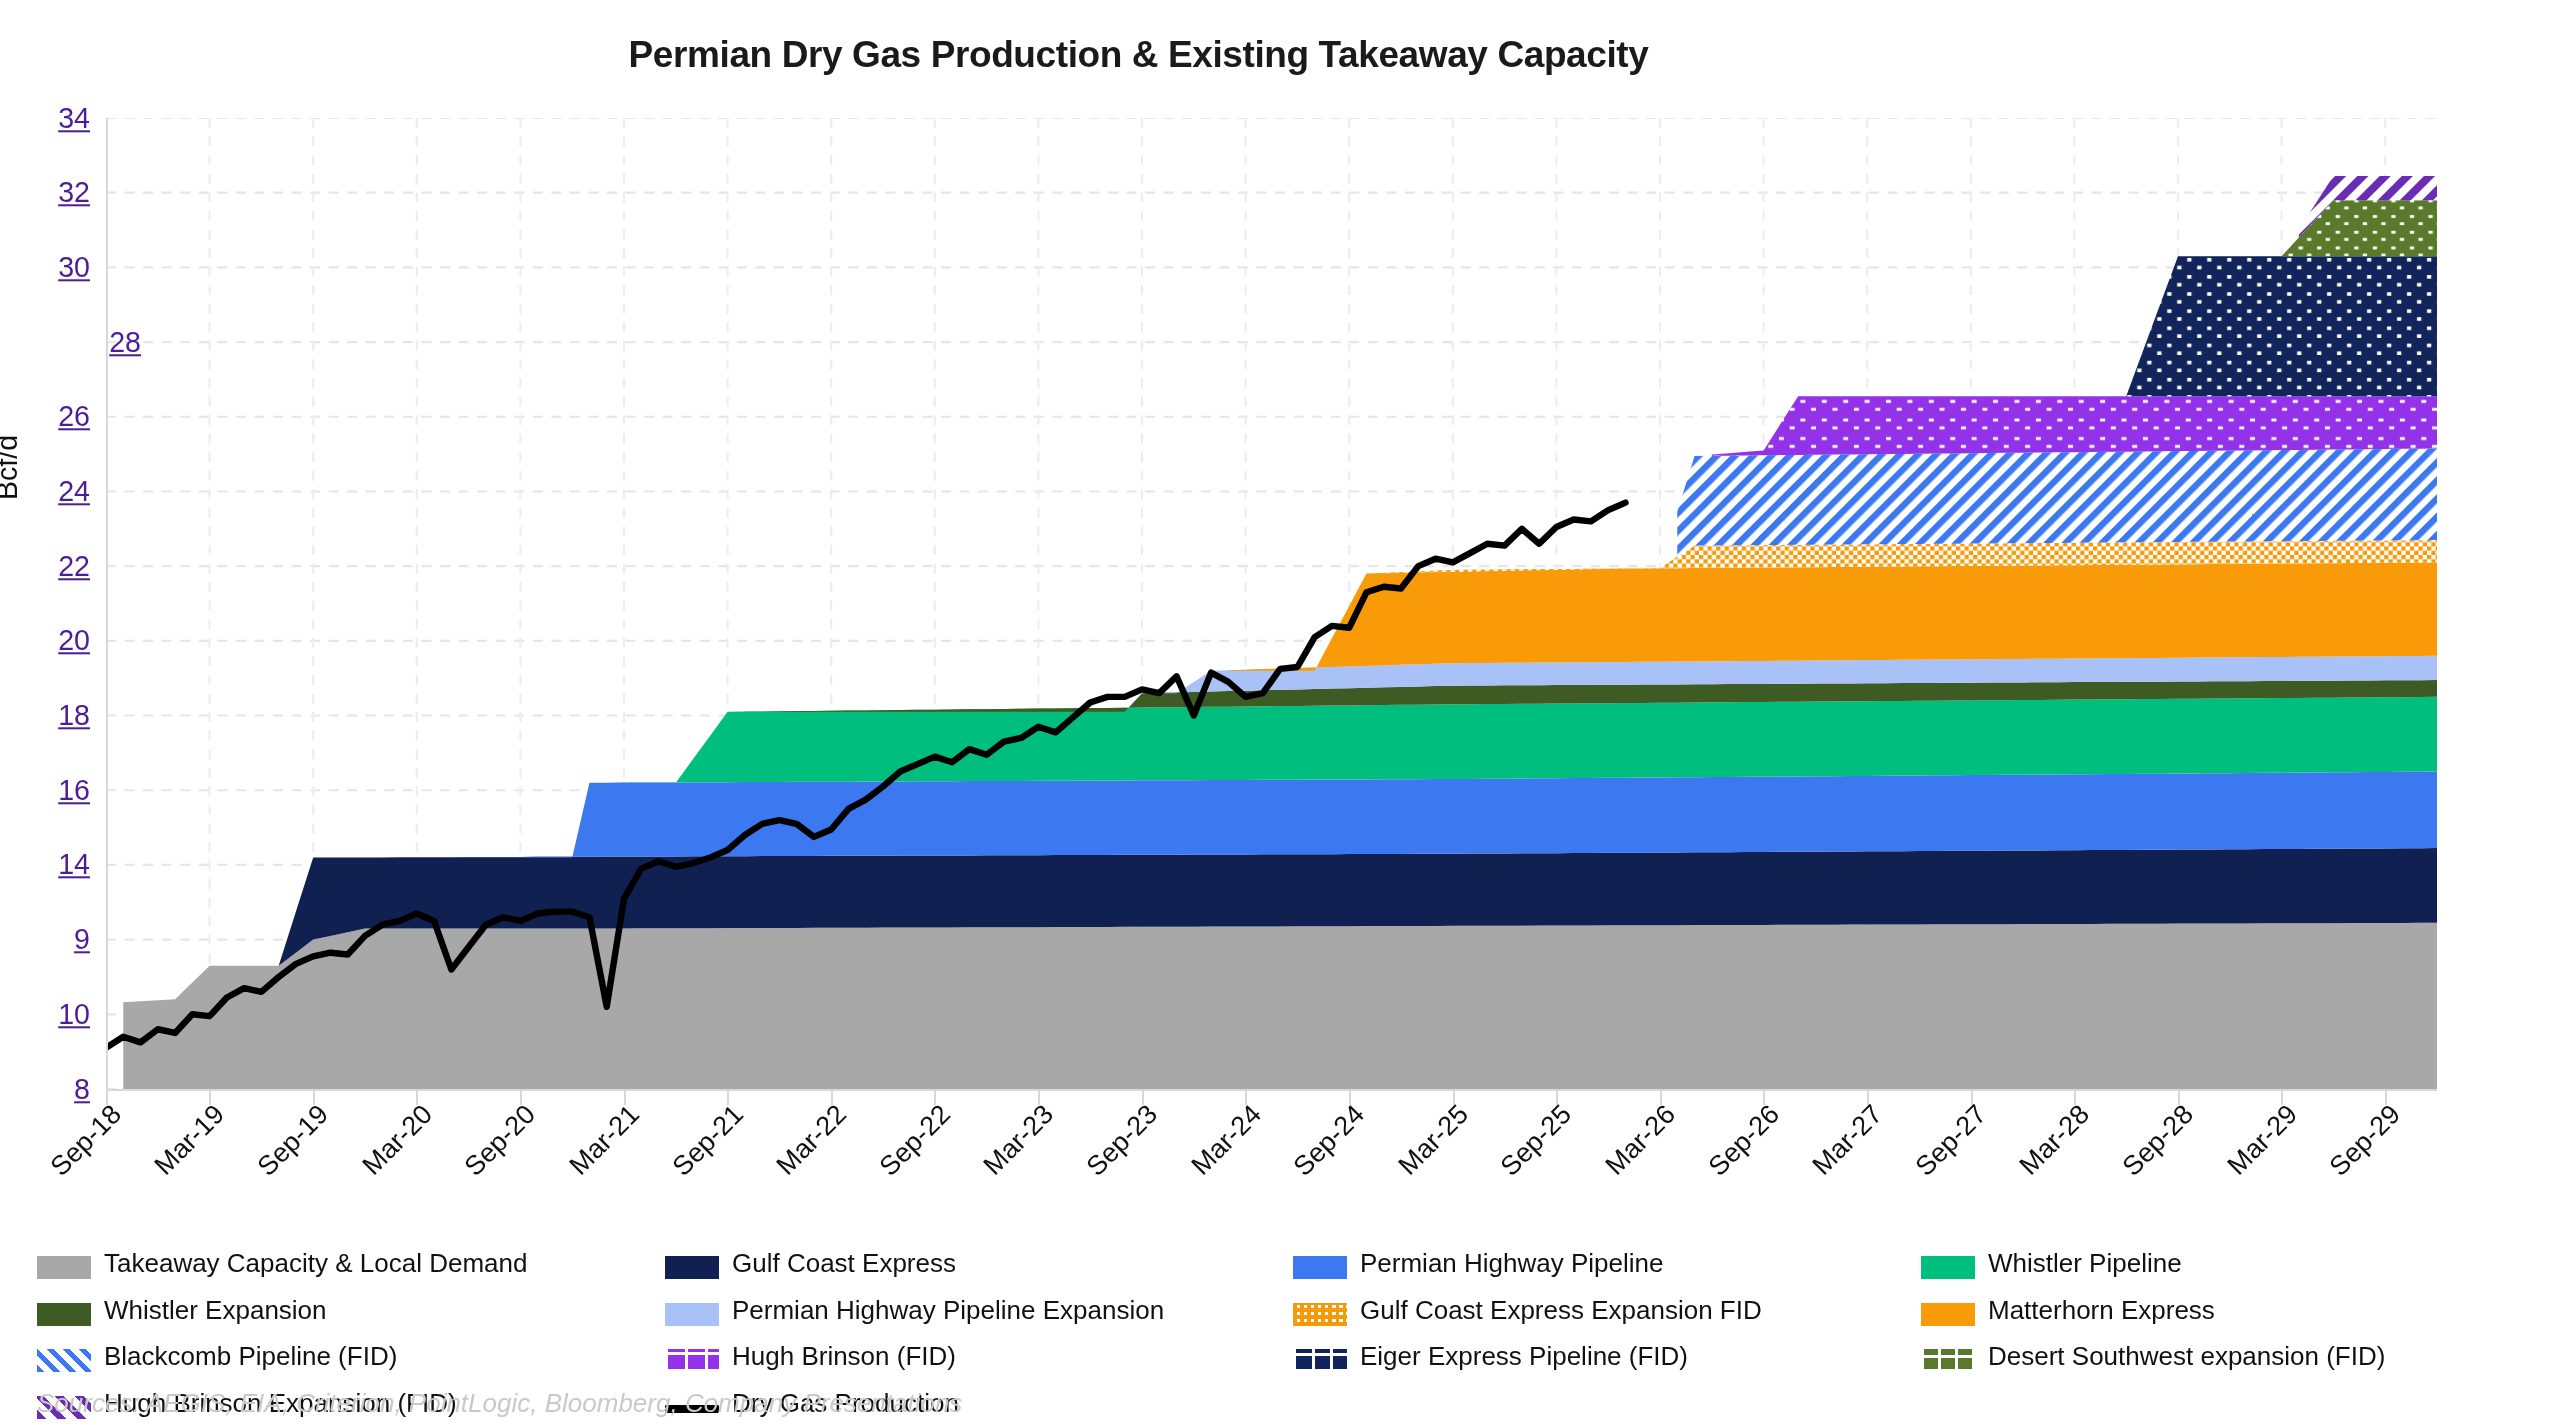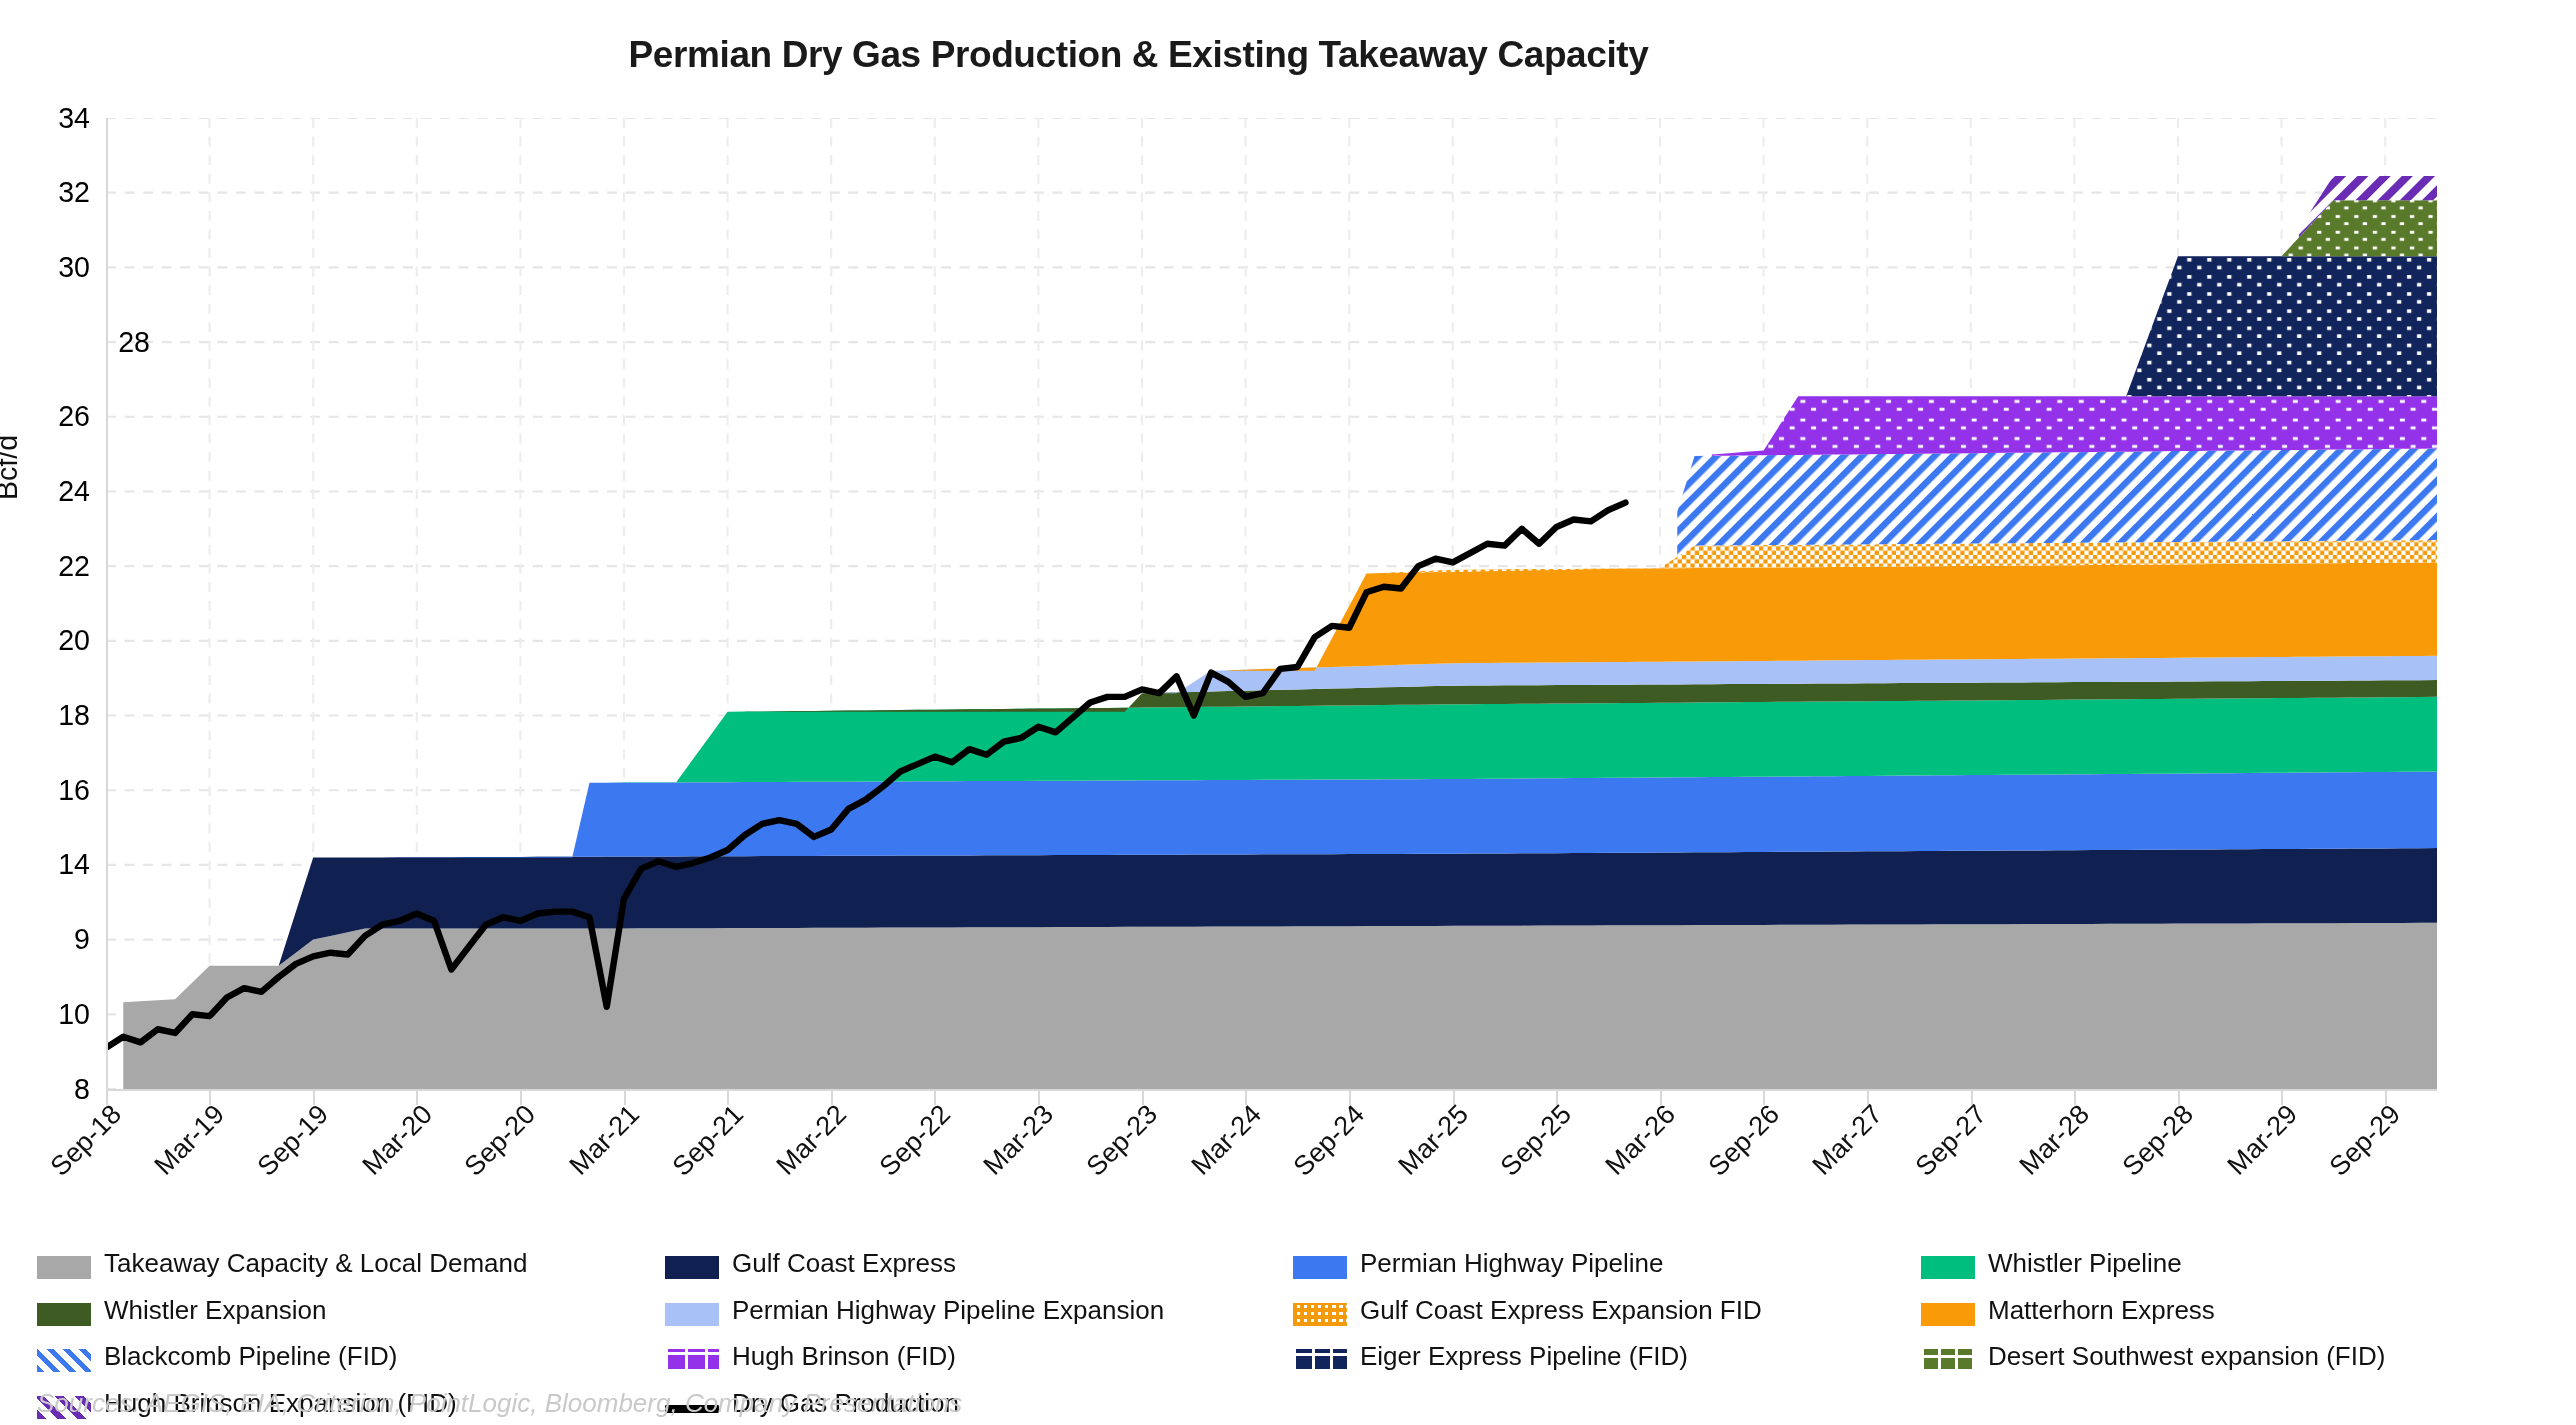--- a/index.html
+++ b/index.html
@@ -12,21 +12,21 @@
   }
 
   
   #plot{position:absolute;left:106px;top:118px;width:2331px;height:971px;}
   #plot-clip{position:absolute;inset:0;overflow:hidden;}
 
   #axis-left{position:absolute;left:106px;top:118px;width:2.1px;height:971px;background:#d8d8d8;}
   #axis-bottom{position:absolute;left:106px;top:1089px;width:2331px;height:2.1px;background:#d8d8d8;}
 
   .ytick{position:absolute;right:2447px;width:86px;text-align:right;
-     font-size:28.6px;color:#000000;transform:translateY(-15.7px);}
+     font-size:28.6px;color:#4c1d95;transform:translateY(-15.7px);text-decoration:underline;}
   #ylabel{position:absolute;left:-8.6px;top:500px;font-size:28.6px;color:#111;
      transform:rotate(-90deg);transform-origin:left top;white-space:nowrap;}
 
   .xtick{position:absolute;top:1099px;font-size:27px;color:#111;
      transform:rotate(-45deg);transform-origin:right top;text-align:right;white-space:nowrap;}
   .xtickmark{position:absolute;top:1089px;width:0;height:15.7px;border-left:2.1px solid #d8d8d8;}
 
   
   #legend{position:absolute;left:37px;top:1248px;width:2512px;}
   .legend-row{display:flex;width:100%;margin-bottom:15.7px;}
@@ -184,21 +184,21 @@
       <div class="ytick" style="top: 1089px; left: 0px; width: 90px; right: auto;">8</div>
       <div class="ytick" style="top: 1014px; left: 0px; width: 90px; right: auto;">10</div>
       <div class="ytick" style="top: 939px; left: 0px; width: 90px; right: auto;">9</div>
       <div class="ytick" style="top: 864px; left: 0px; width: 90px; right: auto;">14</div>
       <div class="ytick" style="top: 790px; left: 0px; width: 90px; right: auto;">16</div>
       <div class="ytick" style="top: 715px; left: 0px; width: 90px; right: auto;">18</div>
       <div class="ytick" style="top: 640px; left: 0px; width: 90px; right: auto;">20</div>
       <div class="ytick" style="top: 566px; left: 0px; width: 90px; right: auto;">22</div>
       <div class="ytick" style="top: 491px; left: 0px; width: 90px; right: auto;">24</div>
       <div class="ytick" style="top: 416px; left: 0px; width: 90px; right: auto;">26</div>
-      <div class="ytick" style="top: 342px; left: 12px; width: 90px; right: auto; padding-left: 48px;">28</div>
+      <div class="ytick" style="top: 342px; left: 3px; width: 90px; right: auto; padding-left: 48px;">28</div>
       <div class="ytick" style="top: 267px; left: 0px; width: 90px; right: auto; text-align: right;">30</div>
       <div class="ytick" style="top: 192px; left: 0px; width: 90px; right: auto;">32</div>
       <div class="ytick" style="top: 118px; left: 0px; width: 90px; right: auto;">34</div>
     </div>
   <div id="xtick-group">
       <div class="xtickmark" style="left: 106px;"></div>
       <div class="xtick" style="left: -37px; width: 143px;">Sep-18</div>
       <div class="xtickmark" style="left: 209px;"></div>
       <div class="xtick" style="left: 66px; width: 143px;">Mar-19</div>
       <div class="xtickmark" style="left: 313px;"></div>

